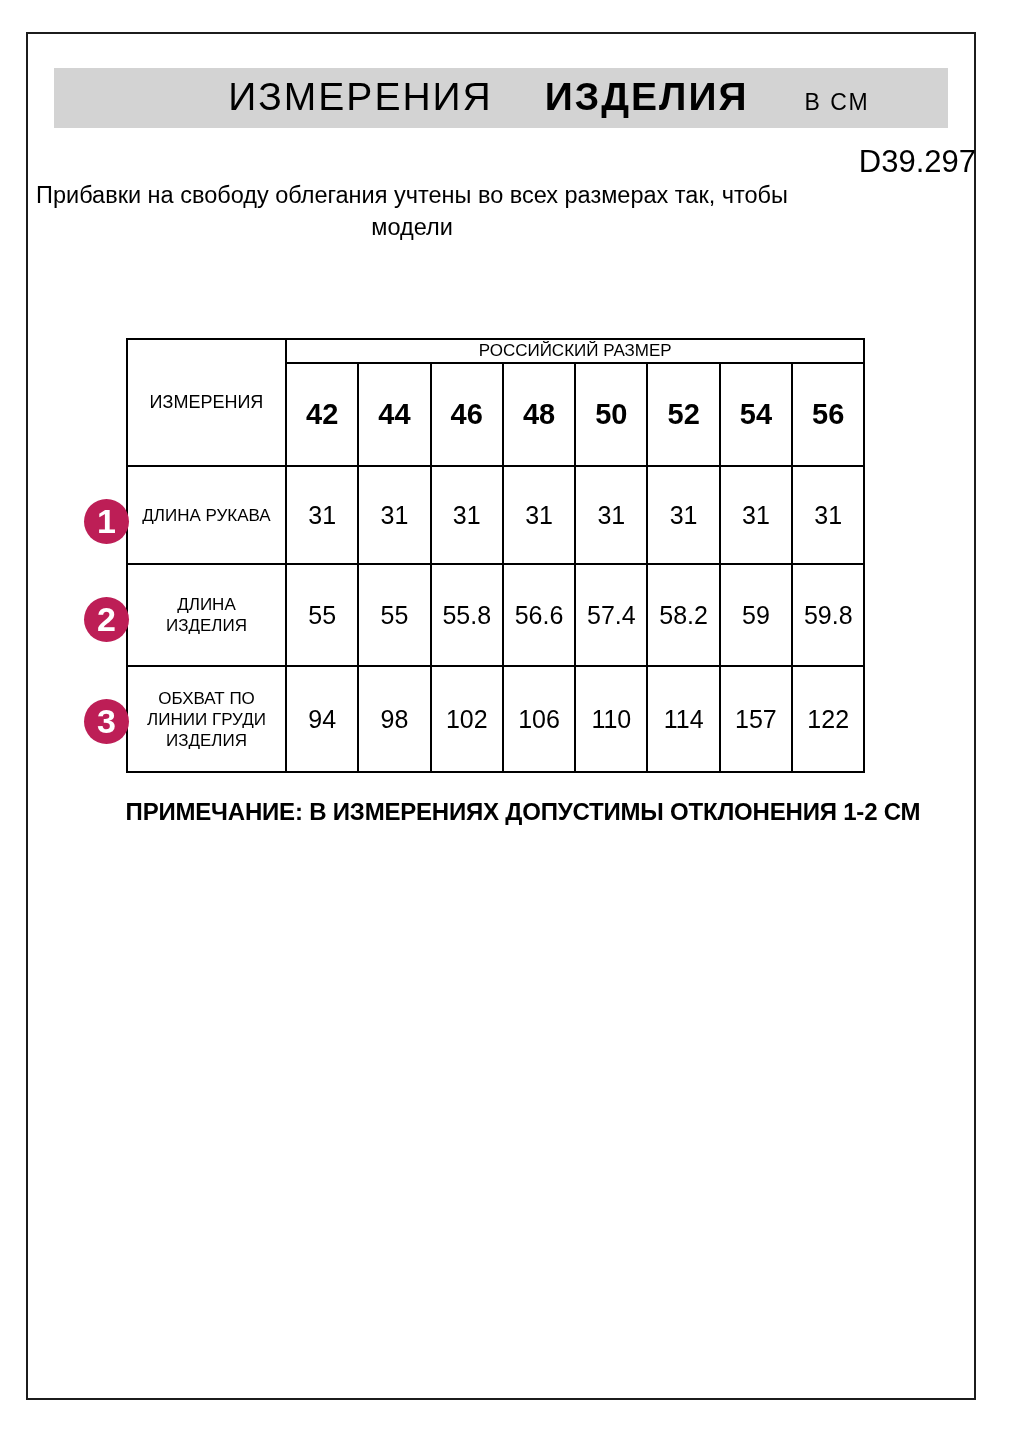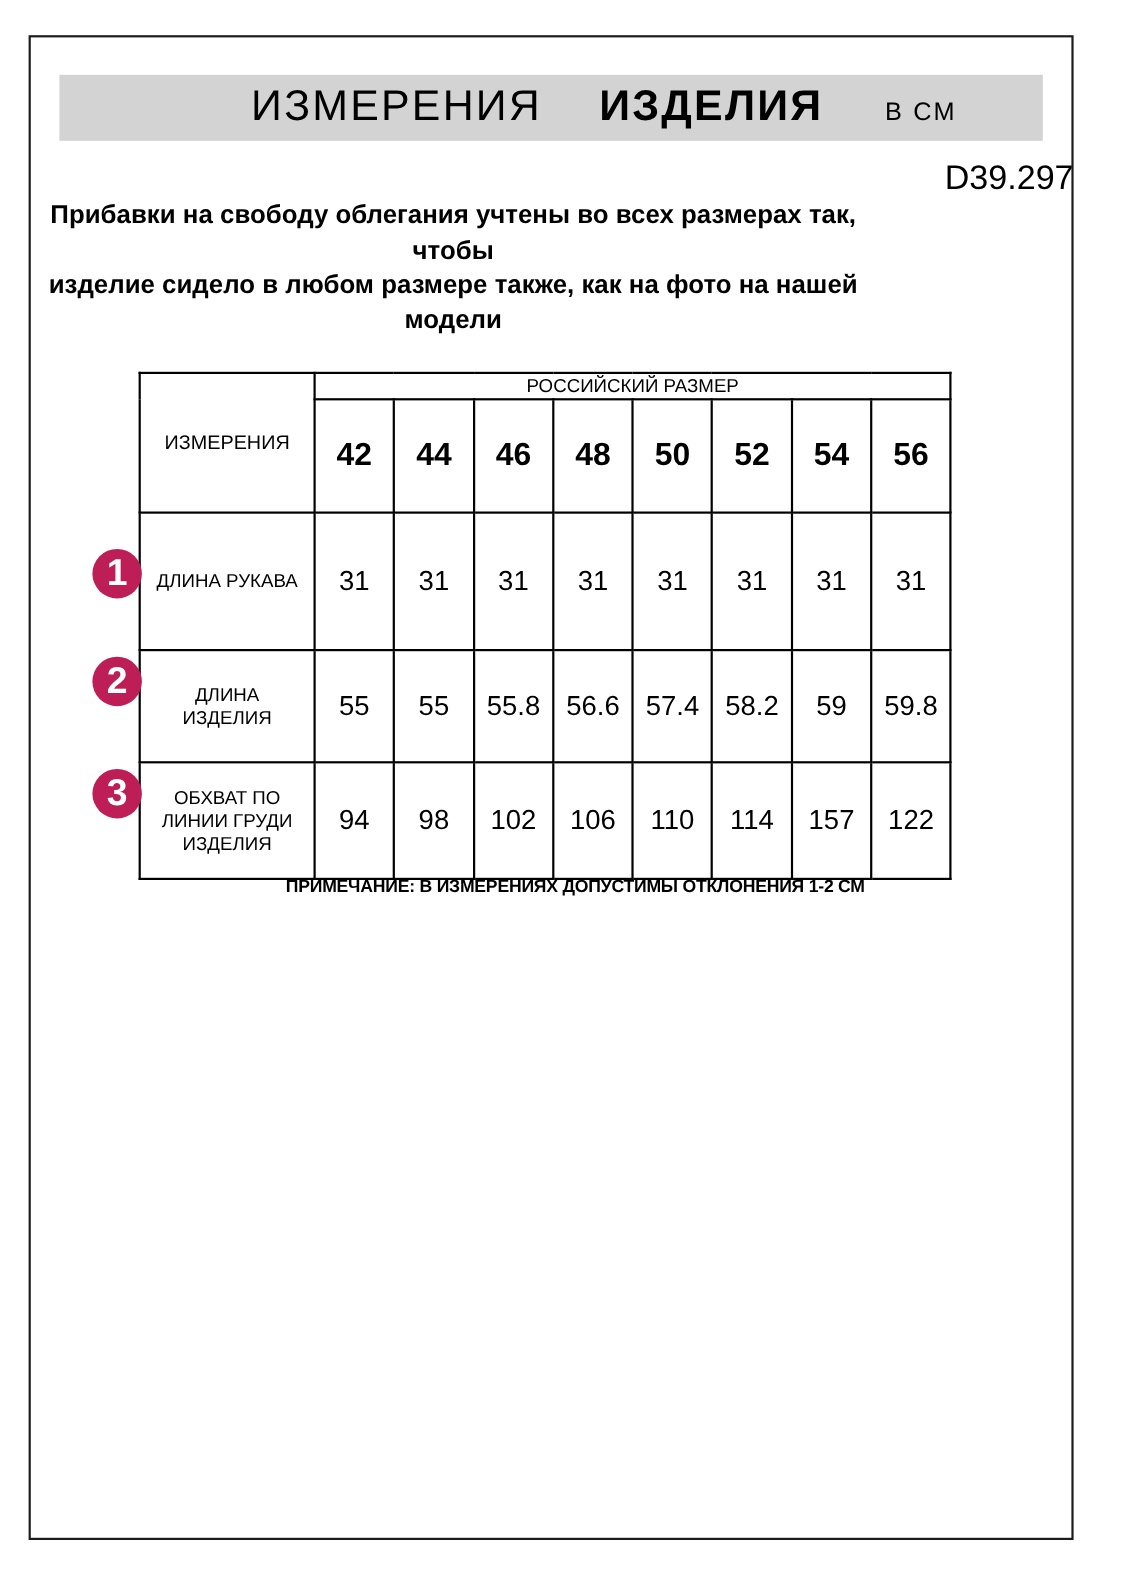--- a/index.html
+++ b/index.html
@@ -62,40 +62,40 @@
     font-size: 31px;
     font-weight: 400;
   }
   .description {
     position: absolute;
     left: 26px; top: 180px;
     width: 772px;
     text-align: center;
     font-size: 23.5px;
     line-height: 31.5px;
-    font-weight: 700;
+    font-weight: 400;
   }
   table.size-table {
     position: absolute;
     left: 126px; top: 338px;
     border-collapse: collapse;
     table-layout: fixed;
   }
   .size-table th, .size-table td {
     border: 2px solid var(--border-color);
     text-align: center;
     vertical-align: middle;
     padding: 0;
     background: #fff;
   }
   .size-table col.c-label { width: 159px; }
   .size-table col.c-size { width: 72.3px; }
   tr.group-header-row { height: 24px; }
   tr.size-header-row { height: 103px; }
-  tr.data-row-1 { height: 125px; }
+  tr.data-row-1 { height: 98px; }
   tr.data-row-2 { height: 102px; }
   tr.data-row-3 { height: 106px; }
   .corner-cell { font-size: 18px; font-weight: 400; }
   .group-header-cell { font-size: 17px; font-weight: 400; }
   .size-cell { font-size: 29px; font-weight: 700; }
   .row-label-cell { font-size: 17px; font-weight: 400; line-height: 21px; }
   .value-cell { font-size: 25px; font-weight: 400; }
   .num-circle {
     position: absolute;
     left: 84px;
@@ -110,42 +110,41 @@
     justify-content: center;
   }
   .num-circle.n1 { top: 499px; }
   .num-circle.n2 { top: 597px; }
   .num-circle.n3 { top: 699px; }
   .note {
     position: absolute;
     left: 26px; top: 798px;
     width: 950px;
     text-align: center;
-    font-size: 16px;
+    font-size: 24px;
     font-weight: 700;
     letter-spacing: -0.2px;
     padding-left: 44px;
   }
 </style>
 </head>
 <body>
 
 <div class="page-border"></div>
 
 <div class="title-bar">
   <span class="t-regular">ИЗМЕРЕНИЯ</span>
   <span class="t-bold">ИЗДЕЛИЯ</span>
   <span class="t-units">В СМ</span>
 </div>
 
 <div class="product-code">D39.297</div>
 
 <div class="description">
   <div>Прибавки на свободу облегания учтены во всех размерах так, чтобы</div>
-  <div>изделие сидело в любом размере также, как на фото на нашей</div>
   <div>модели</div>
 </div>
 
 <table class="size-table">
   <colgroup>
     <col class="c-label">
     <col class="c-size">
       <col class="c-size">
       <col class="c-size">
       <col class="c-size">

